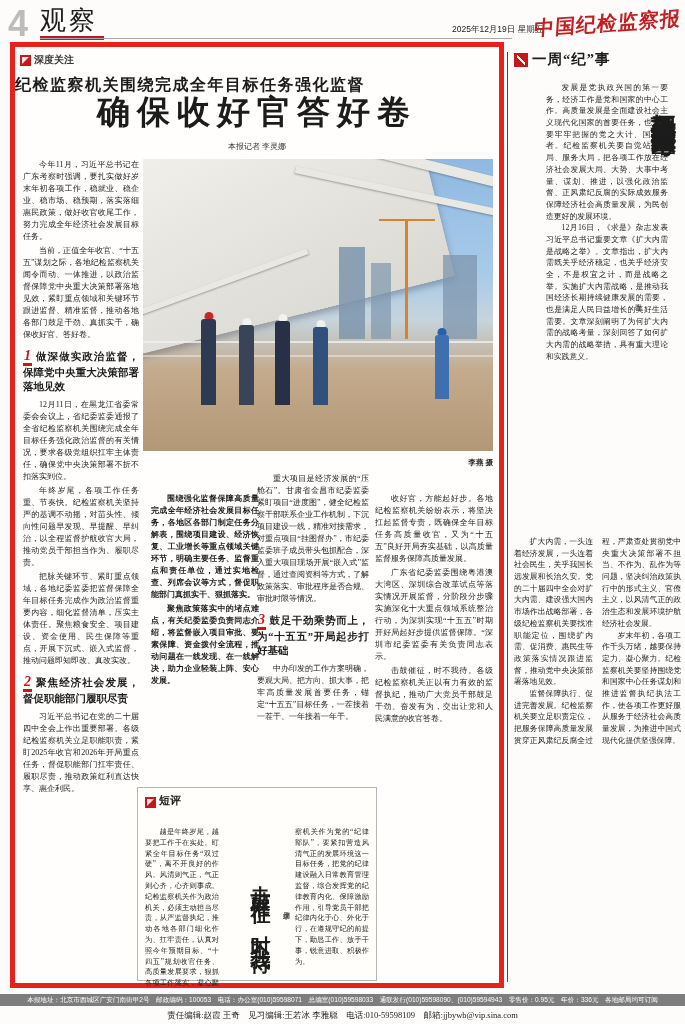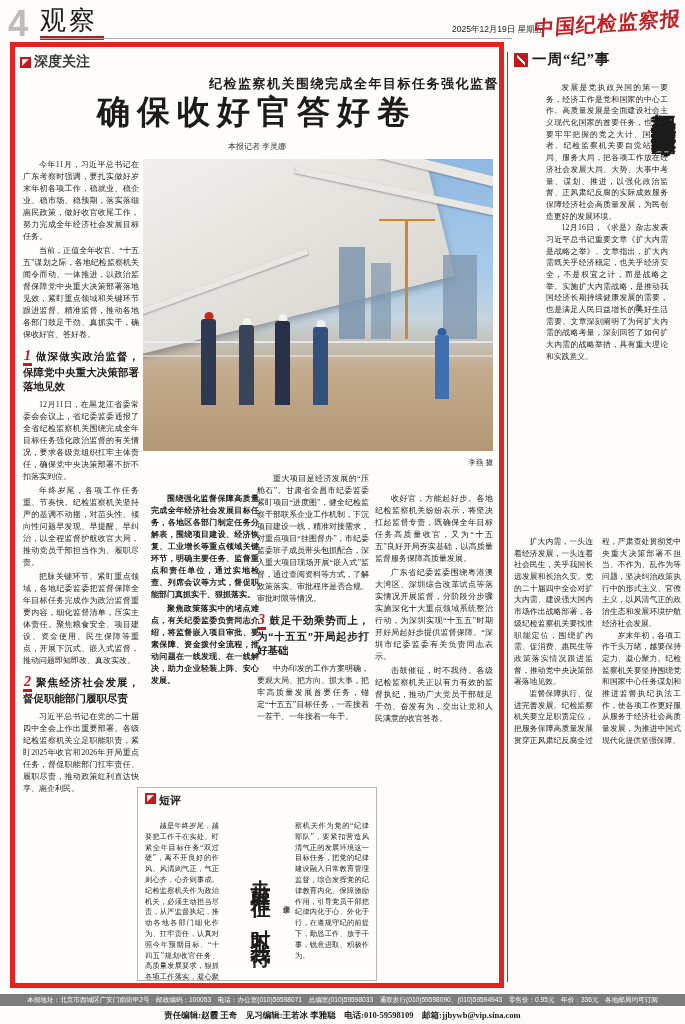--- a/index.html
+++ b/index.html
@@ -10,25 +10,25 @@
            font-family:"Liberation Sans",sans-serif;font-weight:bold;line-height:1;}
   .section{position:absolute;left:40px;top:8px;font-size:26px;font-weight:400;letter-spacing:3px;line-height:1;}
   .hdr-red{position:absolute;left:40px;top:36px;width:64px;height:4px;background:#b51d22;}
   .hdr-rule{position:absolute;left:40px;top:38px;width:472px;height:1px;background:#a9a9a9;}
   .date{position:absolute;left:452px;top:24px;font-size:8.5px;color:#222;font-family:"Liberation Sans",sans-serif;}
   .masthead{position:absolute;right:4px;top:10px;font-size:20px;font-weight:900;color:#c01f24;
             transform:rotate(-4deg) skewX(-8deg);letter-spacing:1px;white-space:nowrap;}
   
   .mainbox{position:absolute;left:10px;top:42px;width:494px;height:946px;border:5px solid #e8211d;
            box-sizing:border-box;background:#fffefc;}
-  .df{position:absolute;left:5px;top:6px;display:flex;align-items:center;font-size:14px;font-weight:bold;color:#3a3a3a;}
+  .df{position:absolute;left:5px;top:6px;display:flex;align-items:center;font-size:10px;font-weight:bold;color:#3a3a3a;}
   .redsq{width:11px;height:11px;background:#c8161d;margin-right:3px;position:relative;flex:0 0 auto;}
   .redsq:after{content:"";position:absolute;left:2px;top:2px;width:0;height:0;
                border-left:7px solid #fff;border-bottom:7px solid transparent;opacity:.9;}
-  .kicker{position:absolute;left:0;top:28px;width:100%;text-align:right;font-size:13px;
+  .kicker{position:absolute;left:0;top:28px;width:100%;text-align:left;font-size:16px;
           font-weight:bold;letter-spacing:1.5px;}
   .headline{position:absolute;left:0;top:46px;width:100%;text-align:center;font-size:33px;
             font-weight:900;letter-spacing:7px;line-height:1.2;}
   .byline{position:absolute;left:0;top:94px;width:100%;text-align:center;font-size:8px;color:#333;}
   .tcol{position:absolute;font-size:8px;line-height:1.5;text-align:justify;overflow:hidden;}
   .tcol p{margin:0 0 2px 0;text-indent:2em;}
   .sub{font-size:10.5px;font-weight:bold;line-height:1.35;margin:6px 0 5px 0;text-indent:0 !important;}
   .num{color:#c8161d;font-style:italic;font-weight:900;font-size:14px;margin-right:3px;
        border-bottom:3px solid #c8161d;padding:0 1px;}
   .col1{left:8px;top:112px;width:116px;height:822px;}
@@ -41,25 +41,25 @@
   .canopy{position:absolute;left:-40px;top:-60px;width:330px;height:220px;background:linear-gradient(165deg,#f4f3ef,#d9d8d2);
           transform:rotate(-14deg);box-shadow:0 4px 6px rgba(60,60,70,.35);}
   .beam{position:absolute;background:#e9e8e3;box-shadow:0 1px 2px rgba(50,50,60,.4);}
   .bld{position:absolute;background:#7e95ad;opacity:.85;}
   .crane{position:absolute;background:#d9822b;}
   .rail{position:absolute;left:0;width:100%;height:2px;background:#eef0f2;opacity:.8;}
   .person{position:absolute;border-radius:3px 3px 0 0;}
   .helmet{position:absolute;left:50%;transform:translateX(-50%);top:-7px;width:9px;height:7px;border-radius:5px 5px 2px 2px;}
   .caption{position:absolute;left:128px;top:410px;width:350px;font-size:7.6px;line-height:1.55;
            text-align:justify;color:#222;}
-  .credit{float:right;font-weight:normal;}
+  .credit{float:right;font-weight:bold;}
   
   .shortbox{position:absolute;left:122px;top:740px;width:240px;height:194px;border:1px solid #b5b5b5;
             box-sizing:border-box;padding:5px 7px;background:#fffefb;}
-  .short-hdr{display:flex;align-items:flex-start;font-size:11px;font-weight:bold;margin-bottom:13px;}
+  .short-hdr{display:flex;align-items:flex-end;font-size:11px;font-weight:bold;margin-bottom:19px;}
   .short-flex{display:flex;height:160px;overflow:hidden;}
   .short-t{font-size:7.2px;line-height:1.5;text-align:justify;overflow:hidden;width:74px;}
   .short-t p{margin:0;text-indent:2em;}
   .short-title{writing-mode:vertical-rl;font-size:20px;font-weight:900;letter-spacing:6px;
                margin:0 6px;text-align:center;flex:1;line-height:1.4;}
   .short-author{writing-mode:vertical-rl;font-size:7px;color:#444;margin-right:4px;align-self:center;}
   
   .divider{position:absolute;left:507px;top:52px;width:1px;height:930px;background:#4a4a4a;}
   .week{position:absolute;left:514px;top:50px;width:167px;height:936px;}
   .week-hdr{display:flex;align-items:center;font-size:14.5px;font-weight:900;letter-spacing:1px;}
@@ -71,21 +71,21 @@
   .week-top p{margin:0;text-indent:2em;}
   .week-head{position:absolute;right:0;top:44px;width:36px;height:430px;writing-mode:vertical-rl;
              font-size:25px;font-weight:900;letter-spacing:1px;line-height:36px;text-align:left;overflow:hidden;}
   .week-author{position:absolute;right:38px;top:248px;writing-mode:vertical-rl;font-size:7px;color:#555;}
   .week-bottom{position:absolute;left:0;top:486px;width:167px;height:450px;column-count:2;column-gap:9px;
                font-size:7.8px;line-height:1.5;text-align:justify;overflow:hidden;}
   .week-bottom p{margin:0;text-indent:2em;}
   
   .footbar{position:absolute;left:0;top:994px;width:685px;height:12px;background:#7d7d7d;color:#fff;
            font-size:6.6px;line-height:12px;text-align:center;font-family:"Liberation Sans",sans-serif;white-space:nowrap;}
-  .editors{position:absolute;left:0;top:1010px;width:685px;text-align:center;font-size:8.5px;font-weight:bold;}
+  .editors{position:absolute;left:0;top:1010px;width:685px;text-align:center;font-size:8.5px;font-weight:normal;}
 </style>
 </head>
 <body>
 
 <div class="page">
 
   <div class="pagenum">4</div>
   <div class="section">观察</div>
   <div class="hdr-red"></div>
   <div class="hdr-rule"></div>

